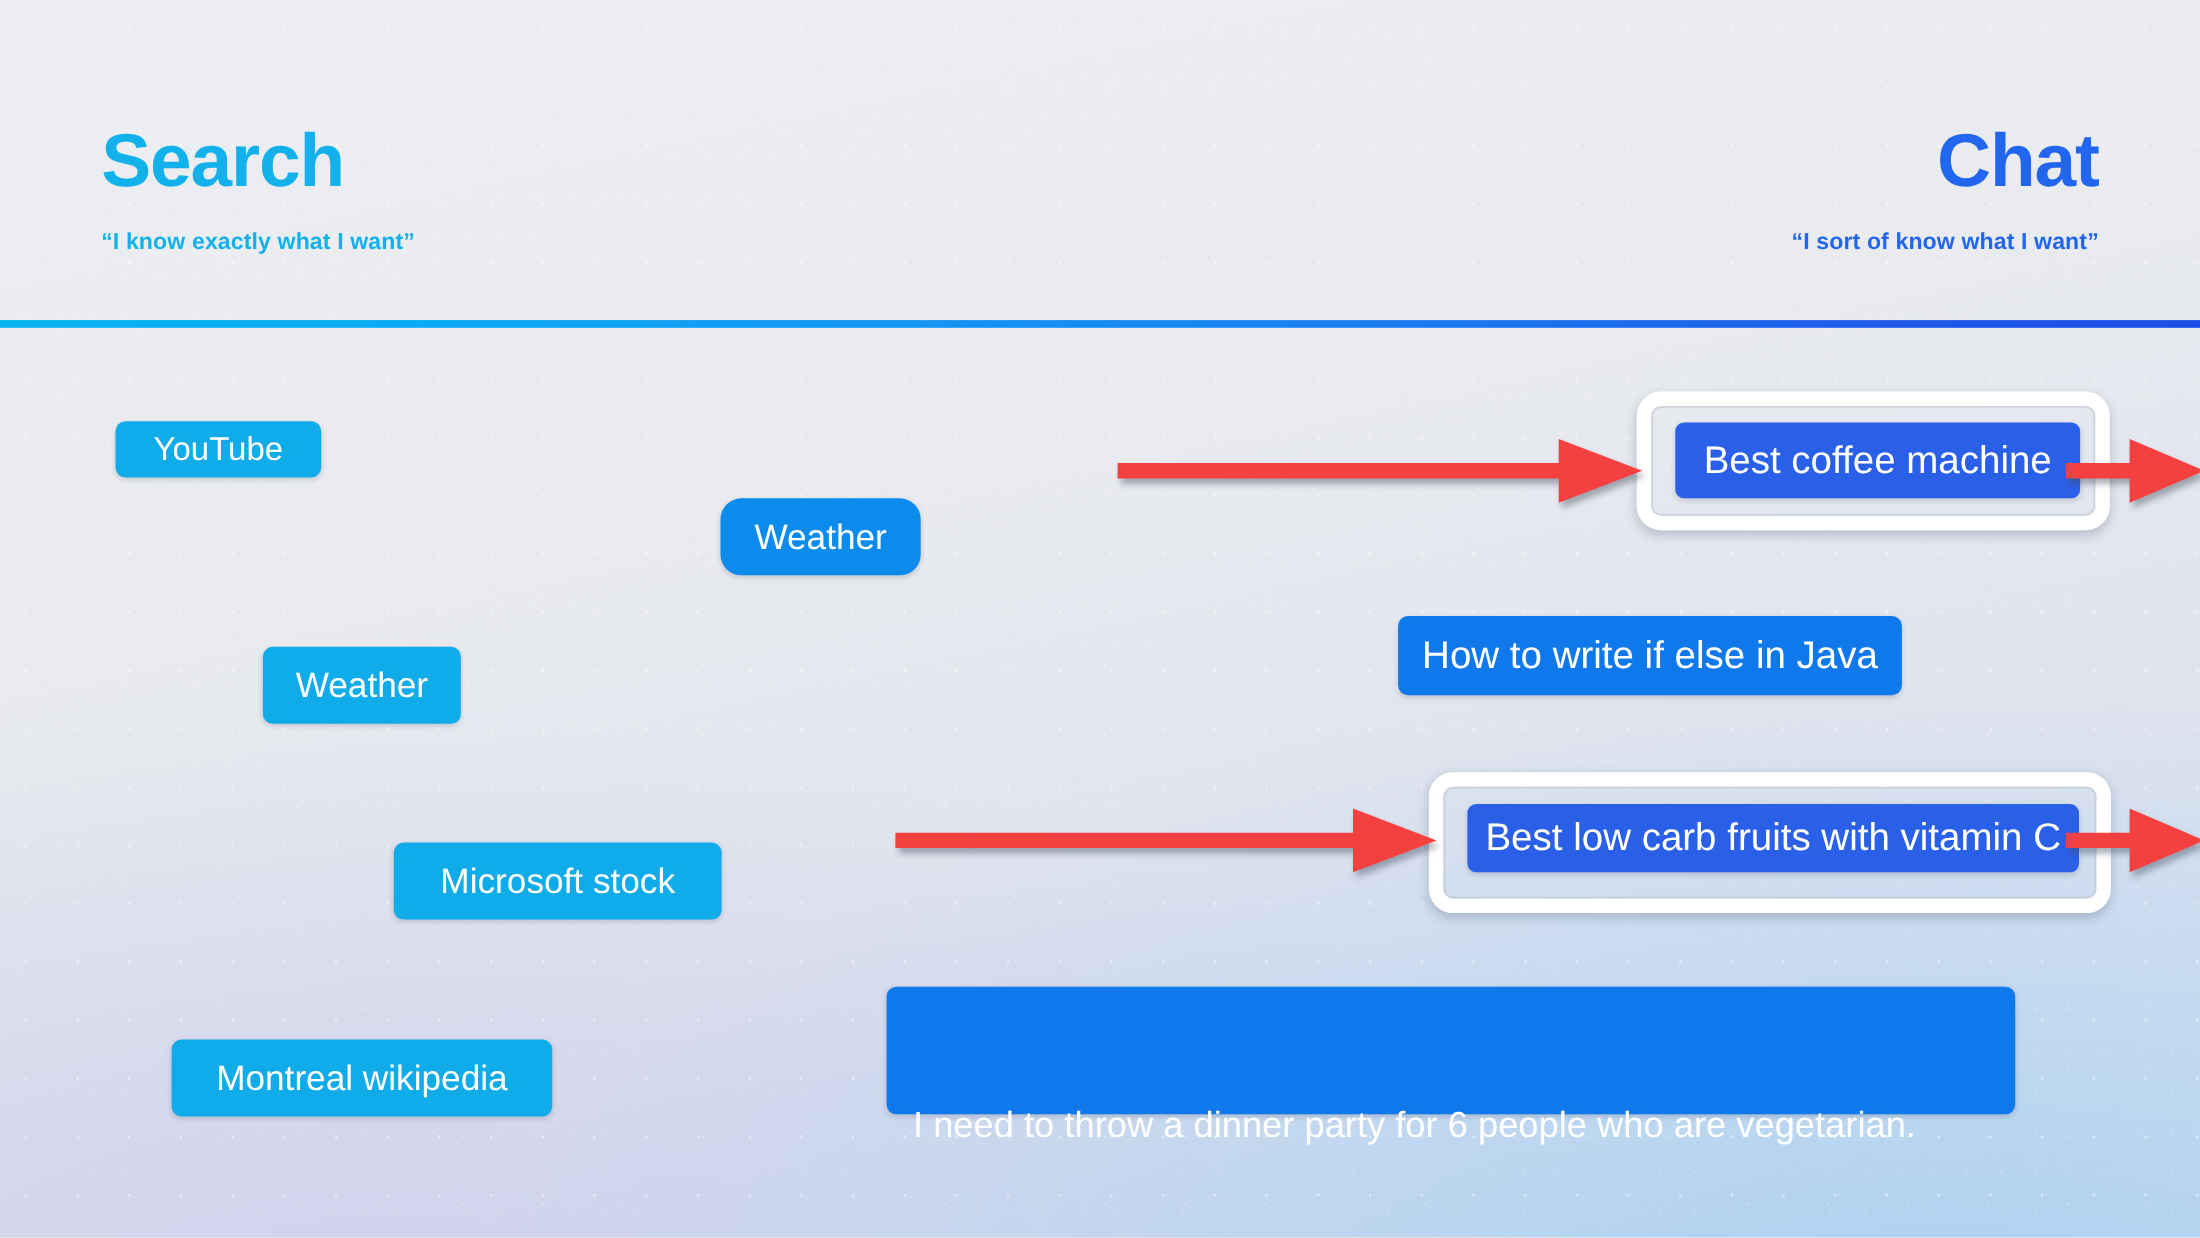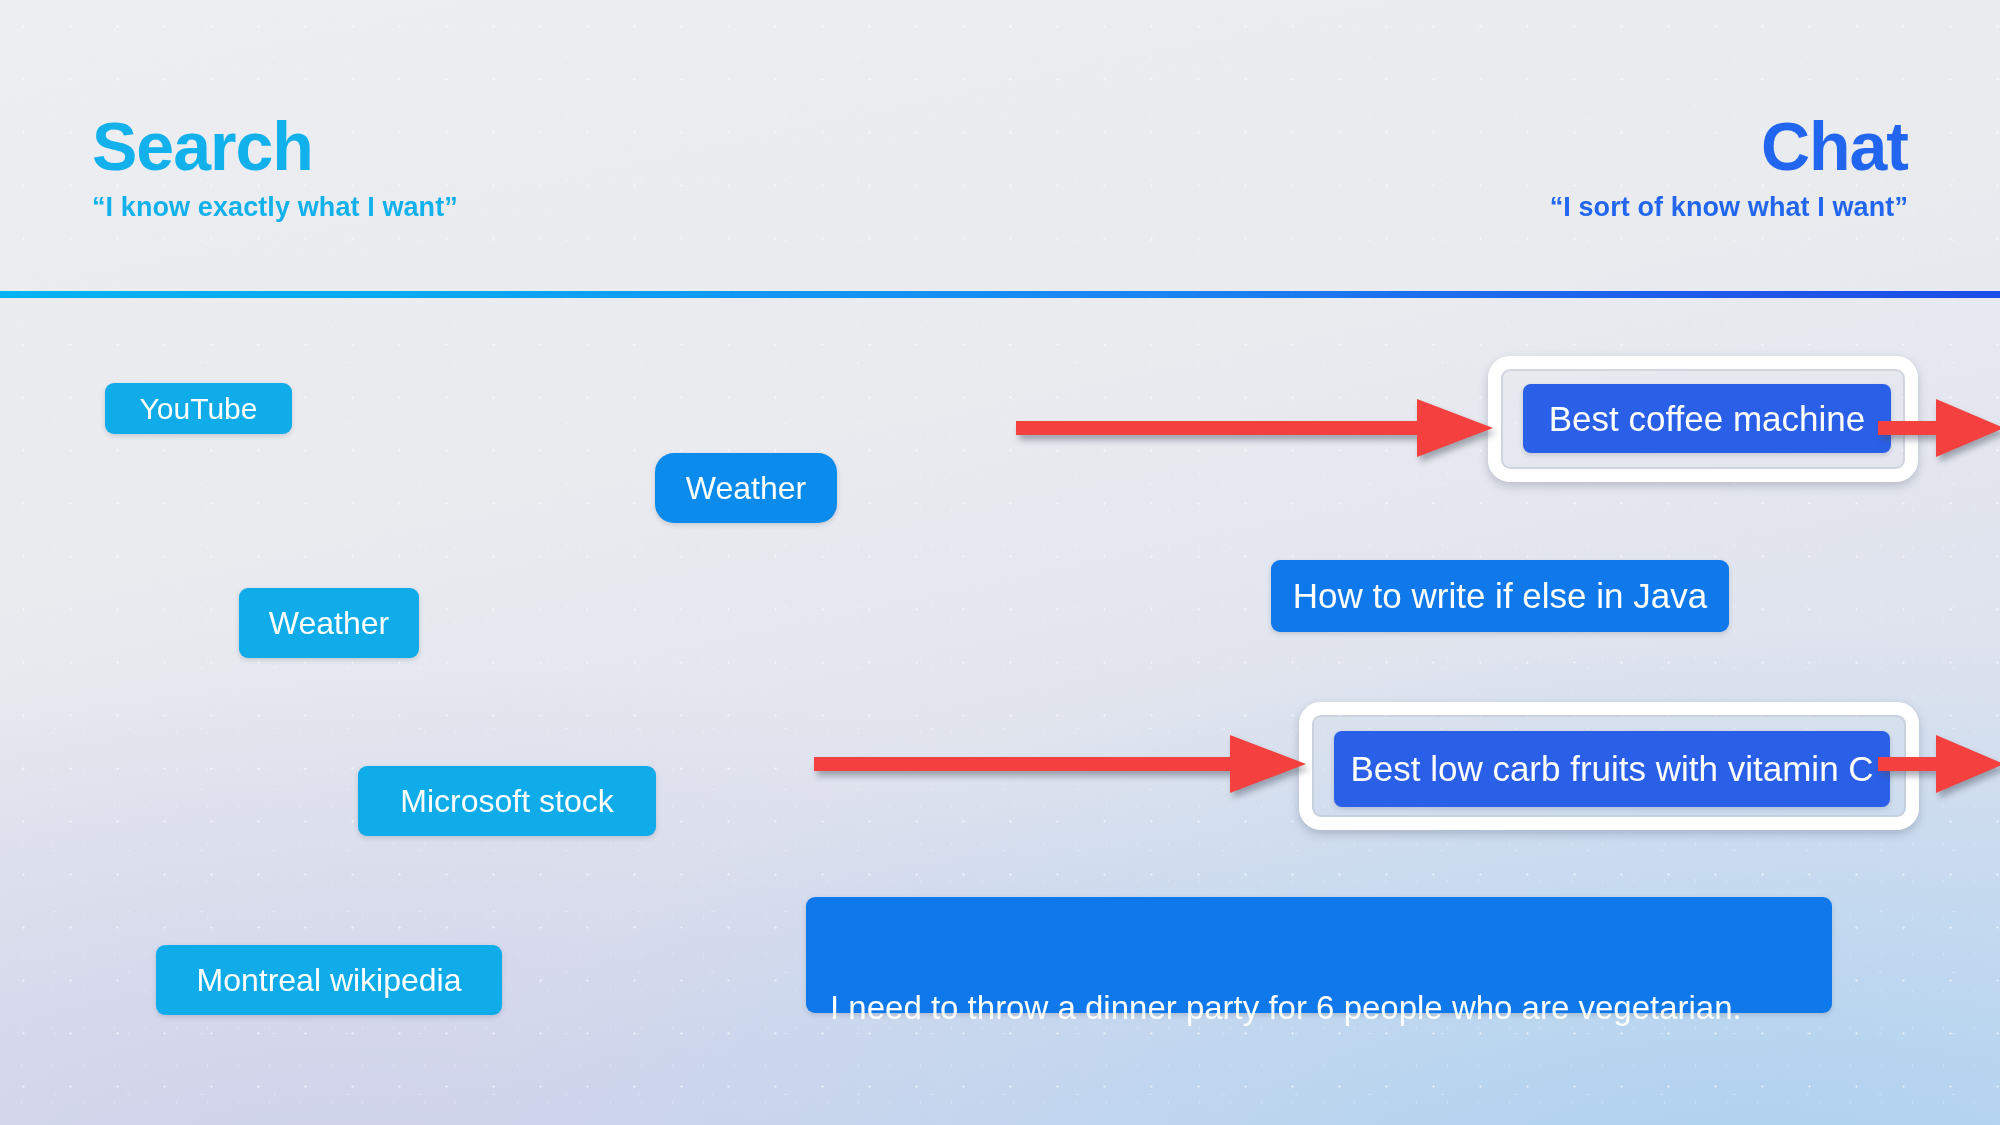--- a/index.html
+++ b/index.html
@@ -32,21 +32,21 @@
     background-size: 47px 53px, 73px 61px, 31px 37px, 59px 43px;
     background-position: 0 0, 19px 27px, 37px 11px, 7px 41px;
   }
 
   
   .hdr { position:absolute; }
   .hdr-title {
     font-size:68px; font-weight:600; line-height:1;
     letter-spacing:-1px;
   }
-  .hdr-sub { font-size:27px; font-weight:600; margin-top:12px; letter-spacing:.1px; }
+  .hdr-sub { font-size:21px; font-weight:600; margin-top:28px; letter-spacing:.1px; }
   #hdr-left  { left:92px;  top:112px; text-align:left; }
   #hdr-left .hdr-title, #hdr-left .hdr-sub { color:#12b1ec; }
   #hdr-right { right:92px; top:112px; text-align:right; }
   #hdr-right .hdr-title, #hdr-right .hdr-sub { color:#2266ef; }
 
   
   #divider {
     position:absolute; left:0; right:0; top:291px; height:7px;
     background:linear-gradient(90deg,#06b3f2 0%, #0aa8f4 22%, #1a84f2 58%, #1f57ea 88%, #1b4ee8 100%);
   }
@@ -114,24 +114,24 @@
   <div class="pill search t-md" style="left:358px; top:766px; width:298px; height:70px;">Microsoft stock</div>
 
   <div class="pill search t-md" style="left:156px; top:945px; width:346px; height:70px;">Montreal wikipedia</div>
 
   <div class="hl-frame" style="left:1488px; top:356px; width:430px; height:126px;"></div>
   <div class="pill hi t-xl" style="left:1523px; top:384px; width:368px; height:69px;">Best coffee machine</div>
 
   <div class="pill blue t-xl" style="left:1271px; top:560px; width:458px; height:72px;">How to write if else in Java</div>
 
   <div class="hl-frame" style="left:1299px; top:702px; width:620px; height:128px;"></div>
-  <div class="pill hi t-xl" style="left:1334px; top:731px; width:556px; height:76px;">Best low carb fruits with vitamin C</div>
+  <div class="pill hi t-xl" style="left:1334px; top:731px; width:556px; height:62px;">Best low carb fruits with vitamin C</div>
 
   <div class="pill blue t-para" style="left:806px; top:897px; width:1026px; height:116px;
-              display:block; padding:4px 24px 0 24px;">
+              display:block; padding:19px 24px 0 24px;">
     <div>I need to throw a dinner party for 6 people who are vegetarian.</div>
     
   </div>
 
   <svg class="arrow" style="left:1012px; top:393px;" width="485" height="70" viewBox="0 0 485 70">
     <path d="M4 28 H405 V6 L481 35 L405 64 V42 H4 Z" fill="#f4413f"></path>
   </svg>
 
   <svg class="arrow" style="left:1878px; top:393px;" width="130" height="70" viewBox="0 0 130 70">
     <path d="M0 28 H58 V6 L126 35 L58 64 V42 H0 Z" fill="#f4413f"></path>

